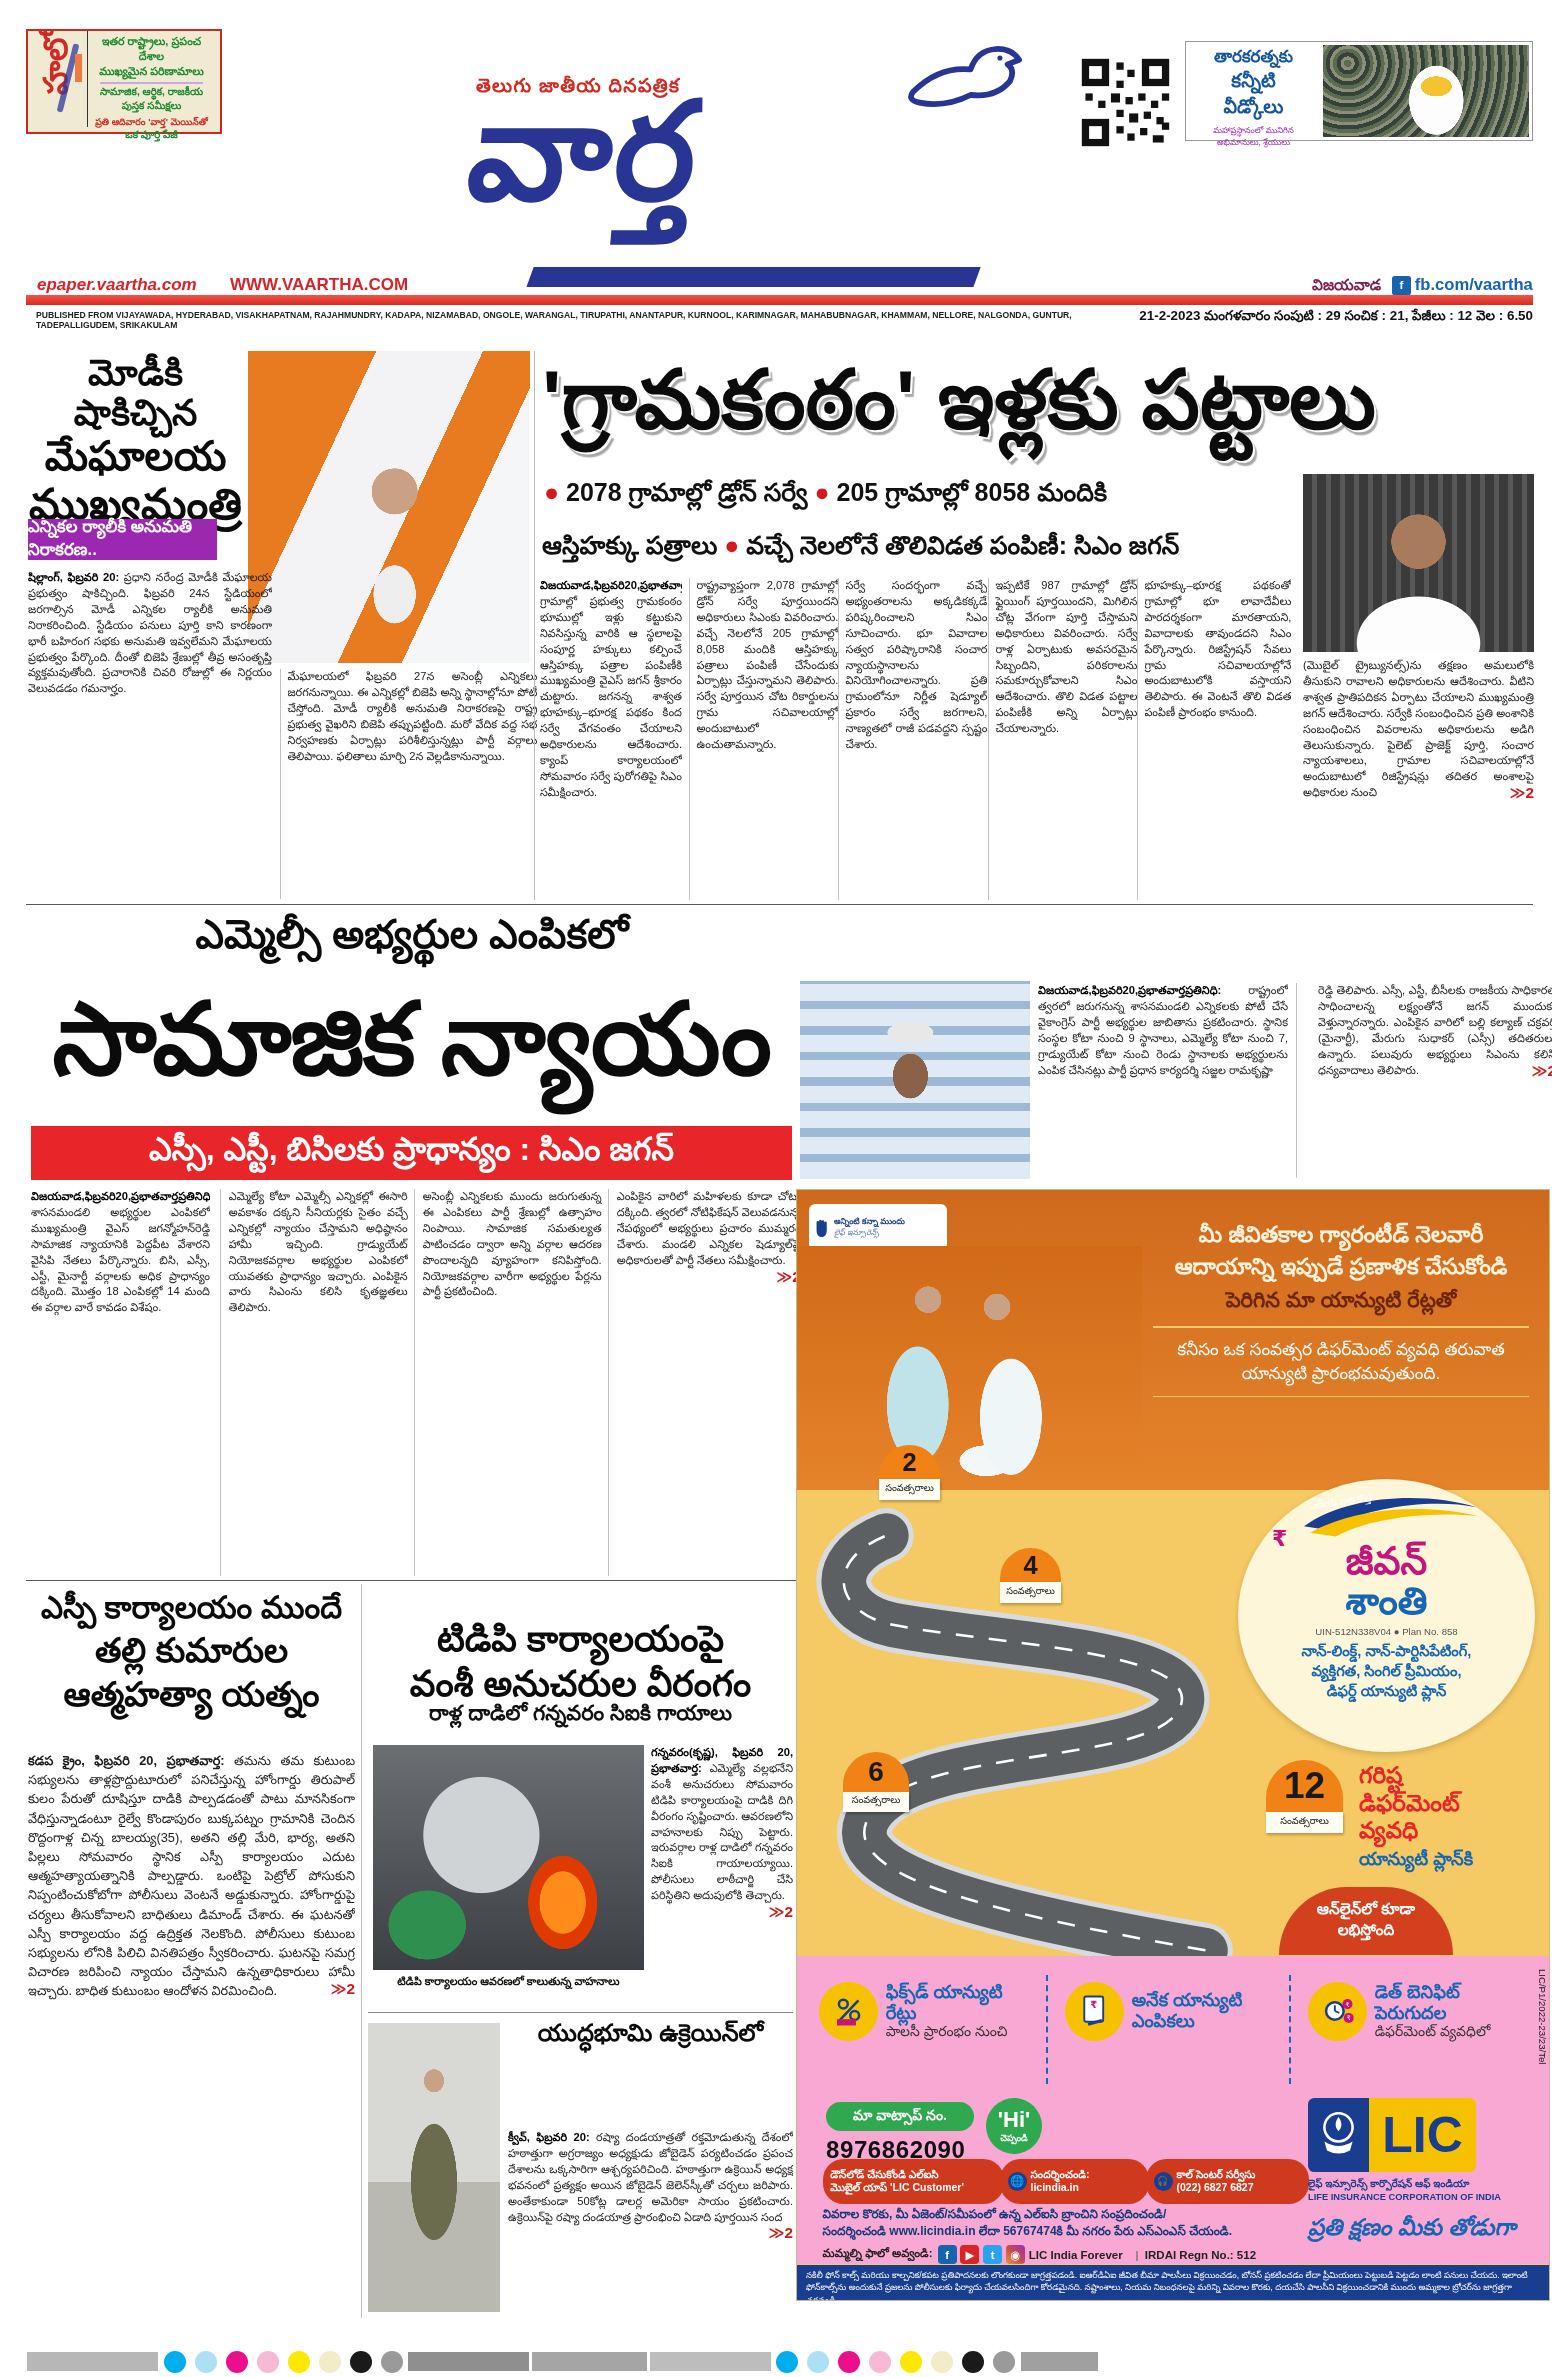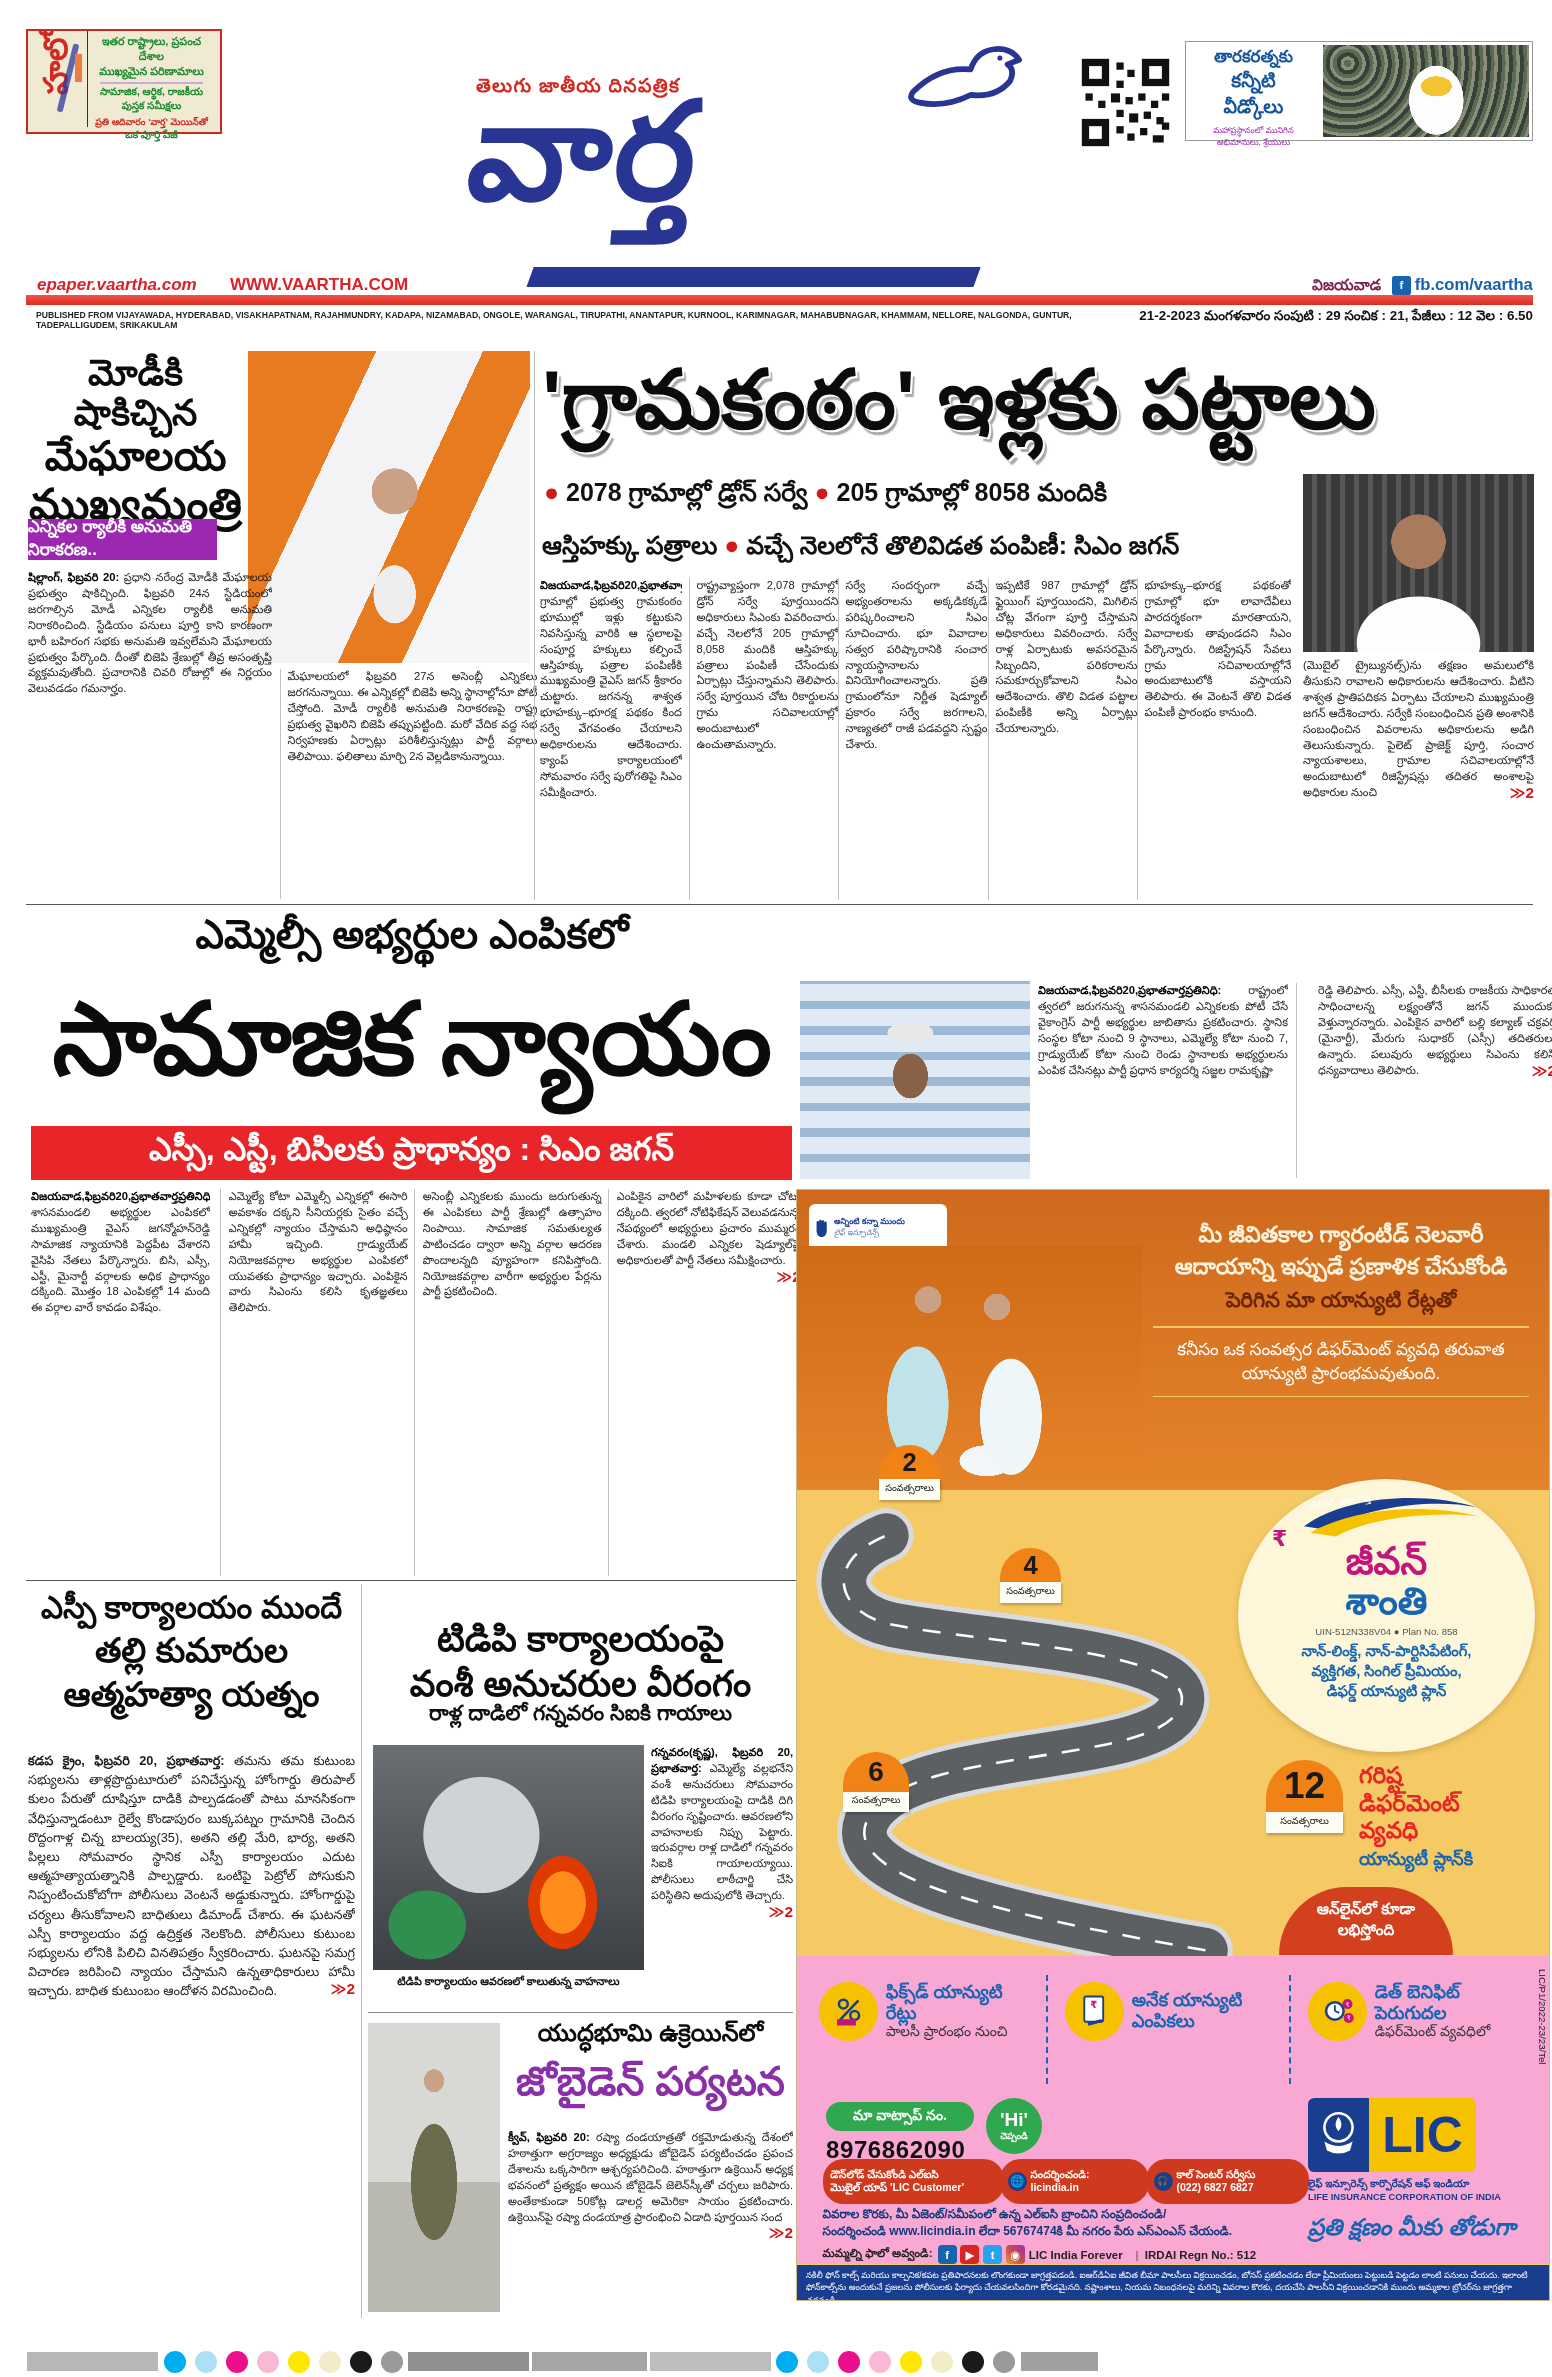--- a/index.html
+++ b/index.html
@@ -261,21 +261,20 @@
   <div class="abs ctr b" style="left:373px;top:1975px;width:271px;font-size:11px;">టిడిపి కార్యాలయం ఆవరణలో కాలుతున్న వాహనాలు</div>
   <div class="abs body-txt jus" style="left:651px;top:1745px;width:142px;height:255px;">
     <b>గన్నవరం(కృష్ణ), ఫిబ్రవరి 20, ప్రభాతవార్త:</b>
     <span>ఎమ్మెల్యే వల్లభనేని వంశీ అనుచరులు సోమవారం టిడిపి కార్యాలయంపై దాడికి దిగి వీరంగం సృష్టించారు. ఆవరణలోని వాహనాలకు నిప్పు పెట్టారు. ఇరువర్గాల రాళ్ల దాడిలో గన్నవరం సిఐకి గాయాలయ్యాయి. పోలీసులు లాఠీచార్జి చేసి పరిస్థితిని అదుపులోకి తెచ్చారు.</span>
     <span class="more">≫2</span>
   </div>
   <div class="abs hline" style="left:368px;top:2012px;width:425px;height:0.6px;background:#888;"></div>
 
   <div class="abs photo ph-zelensky" style="left:368px;top:2023px;width:132px;height:289px;"></div>
   <div class="abs ctr blkhead" style="left:508px;top:2019px;width:285px;font-size:24px;">యుద్ధభూమి ఉక్రెయిన్‌లో</div>
-  <div class="abs ctr b" style="left:508px;top:2051px;width:285px;font-size:40px;color:#8b2fa8;line-height:1.5;">జోబైడెన్ పర్యటన</div>
   <div class="abs body-txt jus" style="left:508px;top:2130px;width:285px;height:183px;">
     <b>క్వీవ్, ఫిబ్రవరి 20:</b>
     <span>రష్యా దండయాత్రతో రక్తమోడుతున్న దేశంలో హఠాత్తుగా అగ్రరాజ్యం అధ్యక్షుడు జోబైడెన్ పర్యటించడం ప్రపంచ దేశాలను ఒక్కసారిగా ఆశ్చర్యపరిచింది. హఠాత్తుగా ఉక్రెయిన్ అధ్యక్ష భవనంలో ప్రత్యక్షం అయిన జోబైడెన్ జెలెన్‌స్కీతో చర్చలు జరిపారు. అంతేకాకుండా 50కోట్ల డాలర్ల అమెరికా సాయం ప్రకటించారు. ఉక్రెయిన్‌పై రష్యా దండయాత్ర ప్రారంభించి ఏడాది పూర్తయిన సంద</span>
     <span class="more">≫2</span>
   </div>
 
   <div class="abs ad" style="left:796px;top:1189px;width:752px;height:1110px;">
 
     <div class="abs ad-orange" style="left:0;top:0;width:752px;height:300px;">
       <div class="abs" style="left:11.5px;top:14px;width:128px;height:42px;background:#fff;border-radius:6.4px;padding:2.6px 5.1px;display:flex;align-items:center;">
@@ -389,21 +388,21 @@
         </div>
         <div style="margin-left:7.7px;">
           <div class="feat-title">డెత్ బెనిఫిట్ పెరుగుదల</div>
           <div class="feat-sub">డిఫర్‌మెంట్ వ్యవధిలో</div>
         </div>
       </div>
 
       <div class="abs wa-pill" style="left:29px;top:146px;width:148px;height:29px;font-size:14px;">మా వాట్సాప్ నం.</div>
       <div class="abs b" style="left:29px;top:180px;font-size:24px;letter-spacing:0.6px;">8976862090</div>
       <div class="abs hi-bubble" style="left:189px;top:142px;width:56px;height:56px;">
-        <div style="font-size:19px;">'Hi'</div>
+        <div style="font-size:22px;">'Hi'</div>
         <div style="font-size:9px;">చెప్పండి</div>
       </div>
 
       <div class="abs pill" style="left:25.5px;top:203px;width:166px;height:37px;">
         <span><span>డౌన్‌లోడ్ చేసుకోండి ఎల్ఐసి</span><br><span>మొబైల్ యాప్ 'LIC Customer'</span></span>
       </div>
       <div class="abs pill" style="left:203px;top:203px;width:134px;height:37px;">
         <span class="soc" style="background:#1a3e8f;border-radius:50%;flex:0 0 auto;">🌐</span>
         <span><span>సందర్శించండి:</span><br><span>licindia.in</span></span>
       </div>

